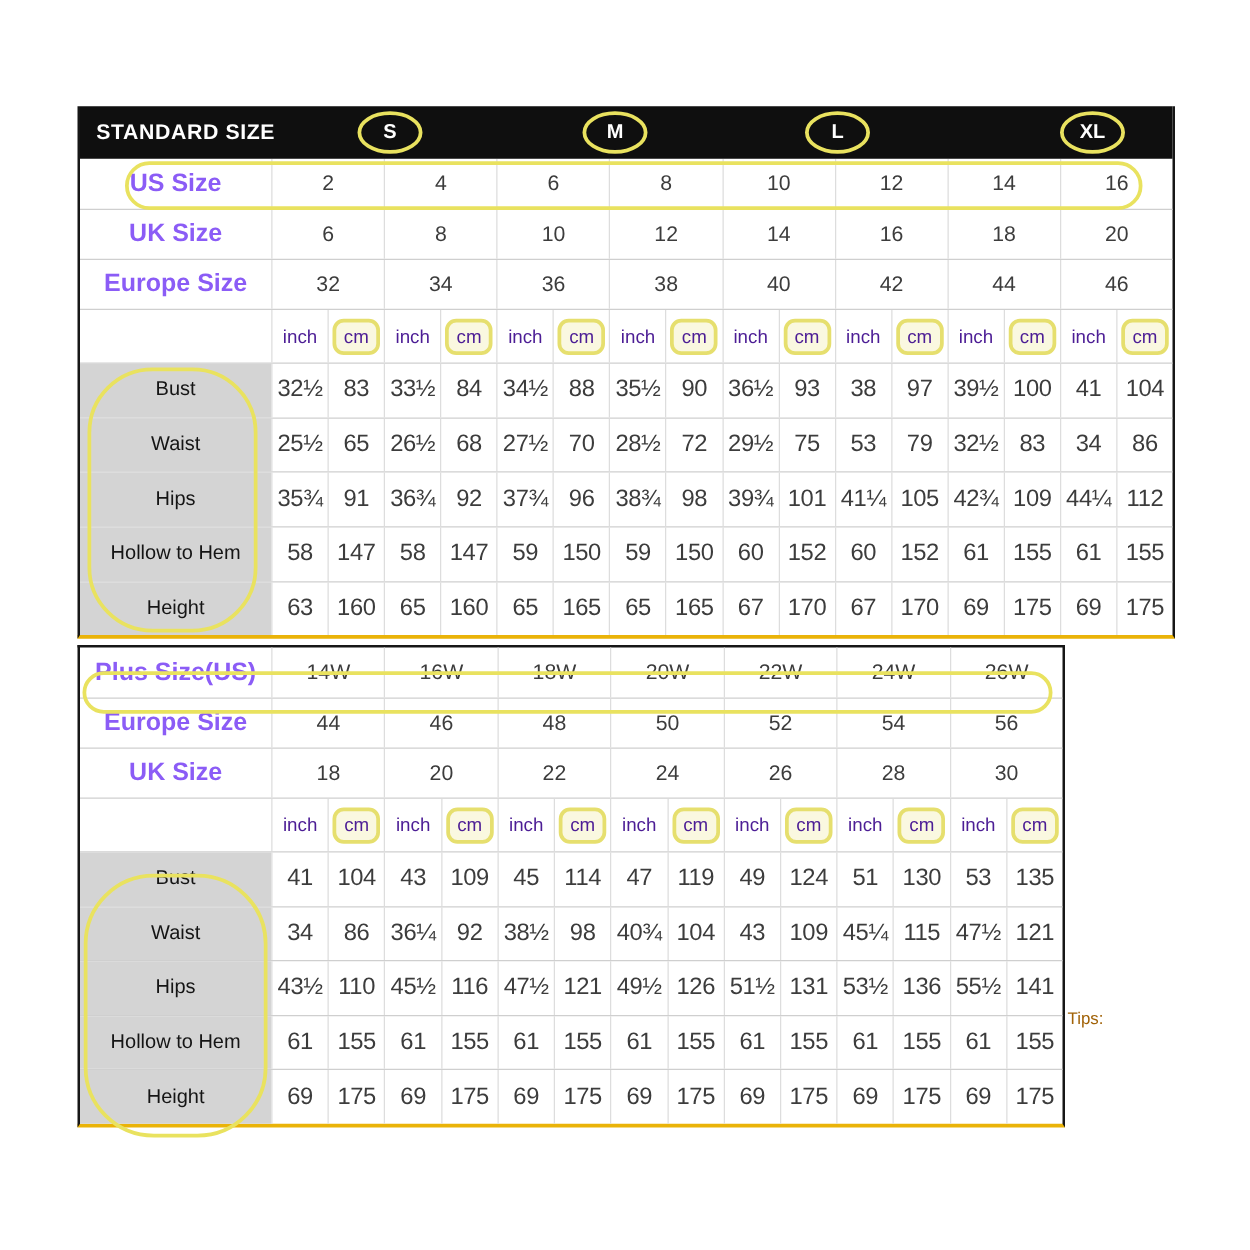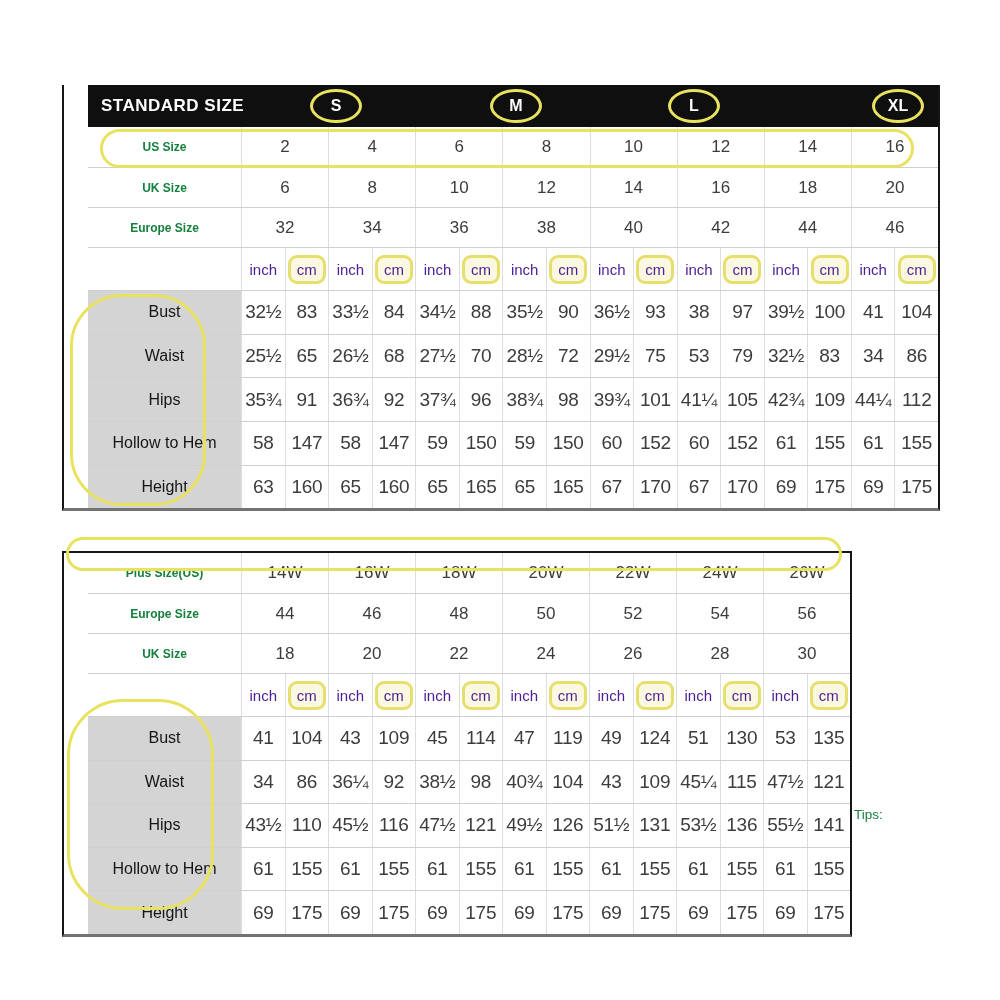--- a/index.html
+++ b/index.html
@@ -1,59 +1,59 @@
 <!DOCTYPE html>
 <html><head>
 <meta charset="utf-8">
 <style>
   html,body{margin:0;padding:0;background:#fff;}
   .page{position:relative;width:1000px;height:1000px;background:#fff;overflow:hidden;
         font-family:"Liberation Sans","DejaVu Sans",sans-serif;color:#3c3c3c;}
 
   
   .tbl{position:absolute;box-sizing:border-box;background:#fff;
-       border-left:2px solid #161616;border-right:2px solid #161616;border-bottom:3px solid #737373;padding-left:24px;}
+       border-left:2px solid #161616;border-right:2px solid #161616;border-bottom:3px solid #eab308;}
   #table1{left:62px;top:85px;width:878px;}
-  #table2{left:62px;top:551px;width:790px;border-top:2px solid #161616;}
+  #table2{left:62px;top:516px;width:790px;border-top:2px solid #161616;}
 
   
   .t1-header{position:relative;height:42px;background:#0f0f0f;color:#fff;display:flex;align-items:center;}
   .t1-title{font-weight:bold;font-size:17px;letter-spacing:.5px;padding-left:13px;}
   .circle-letter{position:absolute;top:4px;width:52px;height:34px;display:flex;align-items:center;justify-content:center;
        border:3px solid #e9e25f;border-radius:50%;color:#fff;font-weight:bold;font-size:16px;box-sizing:border-box;}
 
   
   .row{display:grid;box-sizing:border-box;}
   .row + .row{border-top:1px solid #cfcfcf;}
   .cols16{grid-template-columns:153px repeat(16,1fr);}
   .cols14{grid-template-columns:153px repeat(14,1fr);}
   .cell{display:flex;align-items:center;justify-content:center;box-sizing:border-box;border-left:1px solid #ddd;}
   .cell:first-child{border-left:none;}
   .size-row{height:40px;}
   .unit-row{height:43px;}
   .m-row{height:43.7px;}
   #table2 .m-row{height:43.6px;}
   .span2{grid-column:span 2;}
-  .rlabel{font-weight:bold;color:#15803d;font-size:12px;}
+  .rlabel{font-weight:bold;color:#8b5cf6;font-size:20px;}
   .sval{font-size:17px;color:#3c3c3c;}
   .uval{font-size:15px;color:#4c1d95;}
   .mval{font-size:19px;color:#3c3c3c;letter-spacing:-0.3px;}
   .mlabel{background:#d4d4d4;font-weight:normal;color:#151515;font-size:16px;}
   .ubox{display:inline-flex;align-items:center;justify-content:center;padding:3px 6px;border-radius:9px;
         border:3px solid #e6df6e;background:rgba(246,242,198,.55);}
 
   
   .ann{position:absolute;box-sizing:border-box;border:3px solid #e9e25f;pointer-events:none;z-index:5;}
   #ann-us{left:100px;top:129px;width:814px;height:39px;border-radius:20px;}
   #ann-plus{left:66px;top:537px;width:776px;height:34px;border-radius:17px;}
   #ann-lab1{left:70px;top:294px;width:136px;height:212px;border-radius:52px;}
   #ann-lab2{left:67px;top:699px;width:147px;height:211px;border-radius:56px;}
 
   
-  .tips{position:absolute;left:854px;top:806px;width:145px;color:#15803d;font-size:13.5px;line-height:18.5px;}
+  .tips{position:absolute;left:854px;top:806px;width:145px;color:#a16207;font-size:13.5px;line-height:18.5px;}
   .tips-title{margin-bottom:2px;}
 </style>
 </head>
 <body>
 
 <div class="page">
 
   <section class="tbl" id="table1">
     <div class="t1-header">
       <div class="t1-title">STANDARD SIZE</div>

